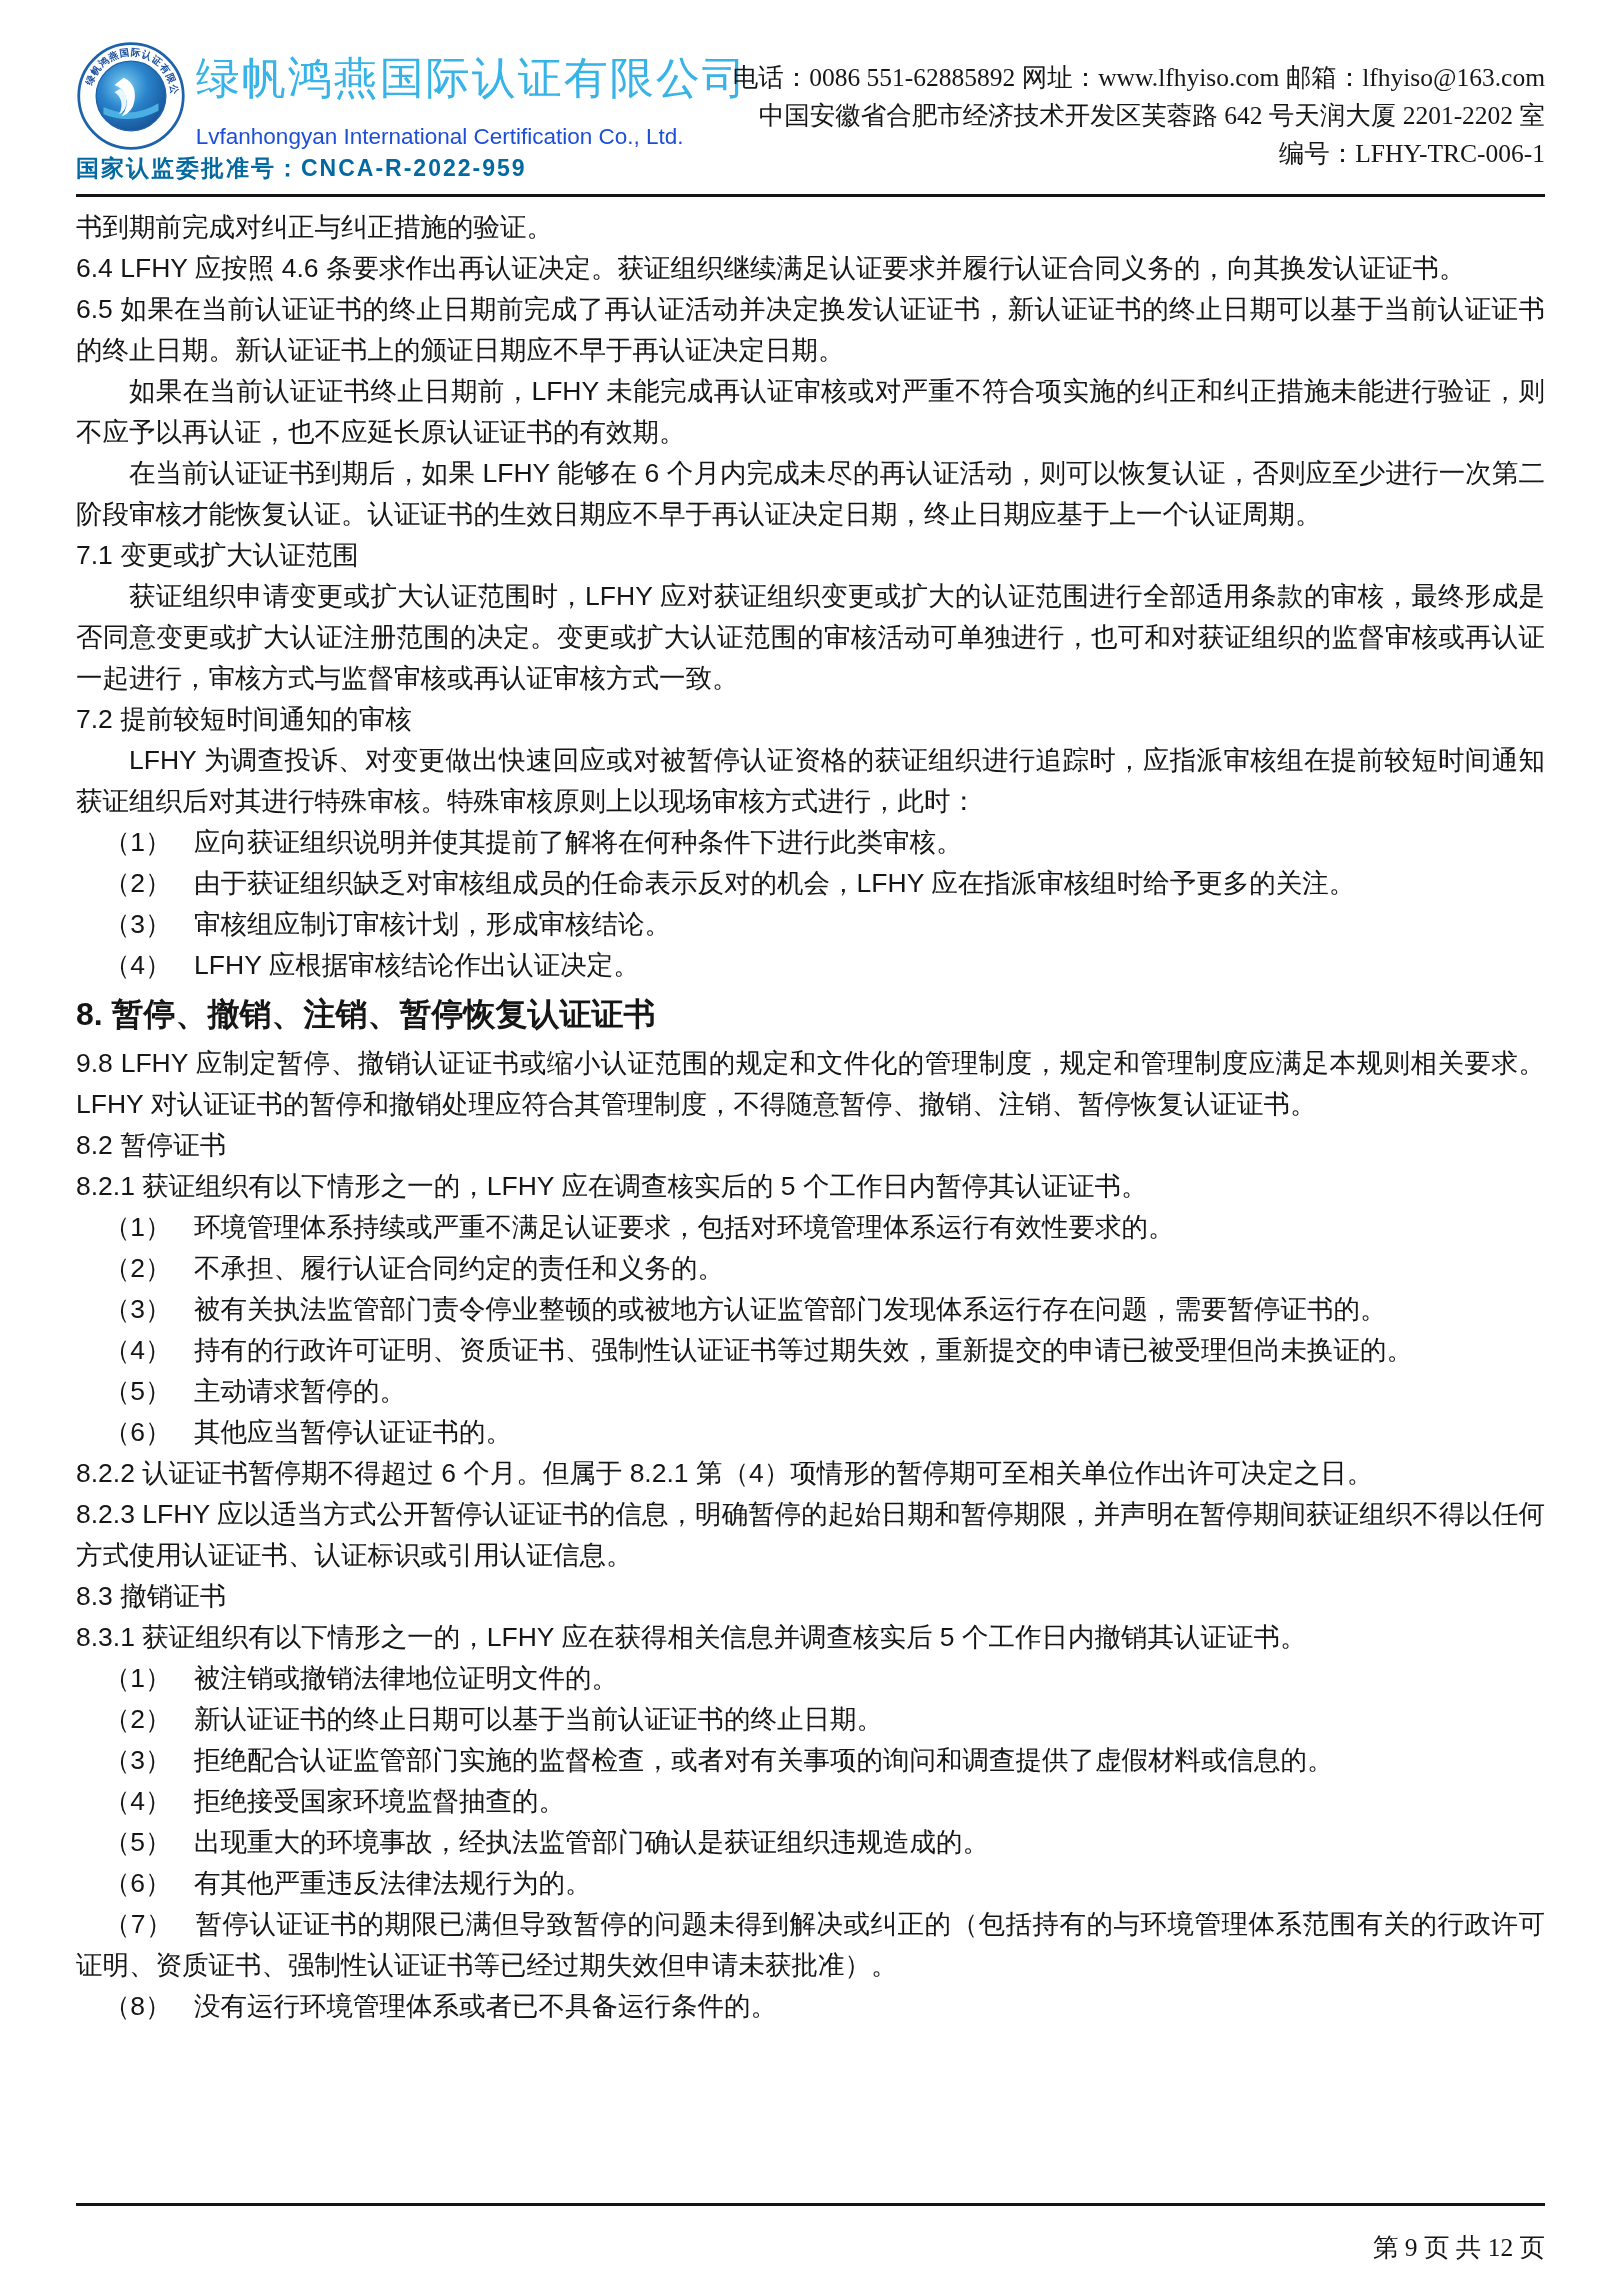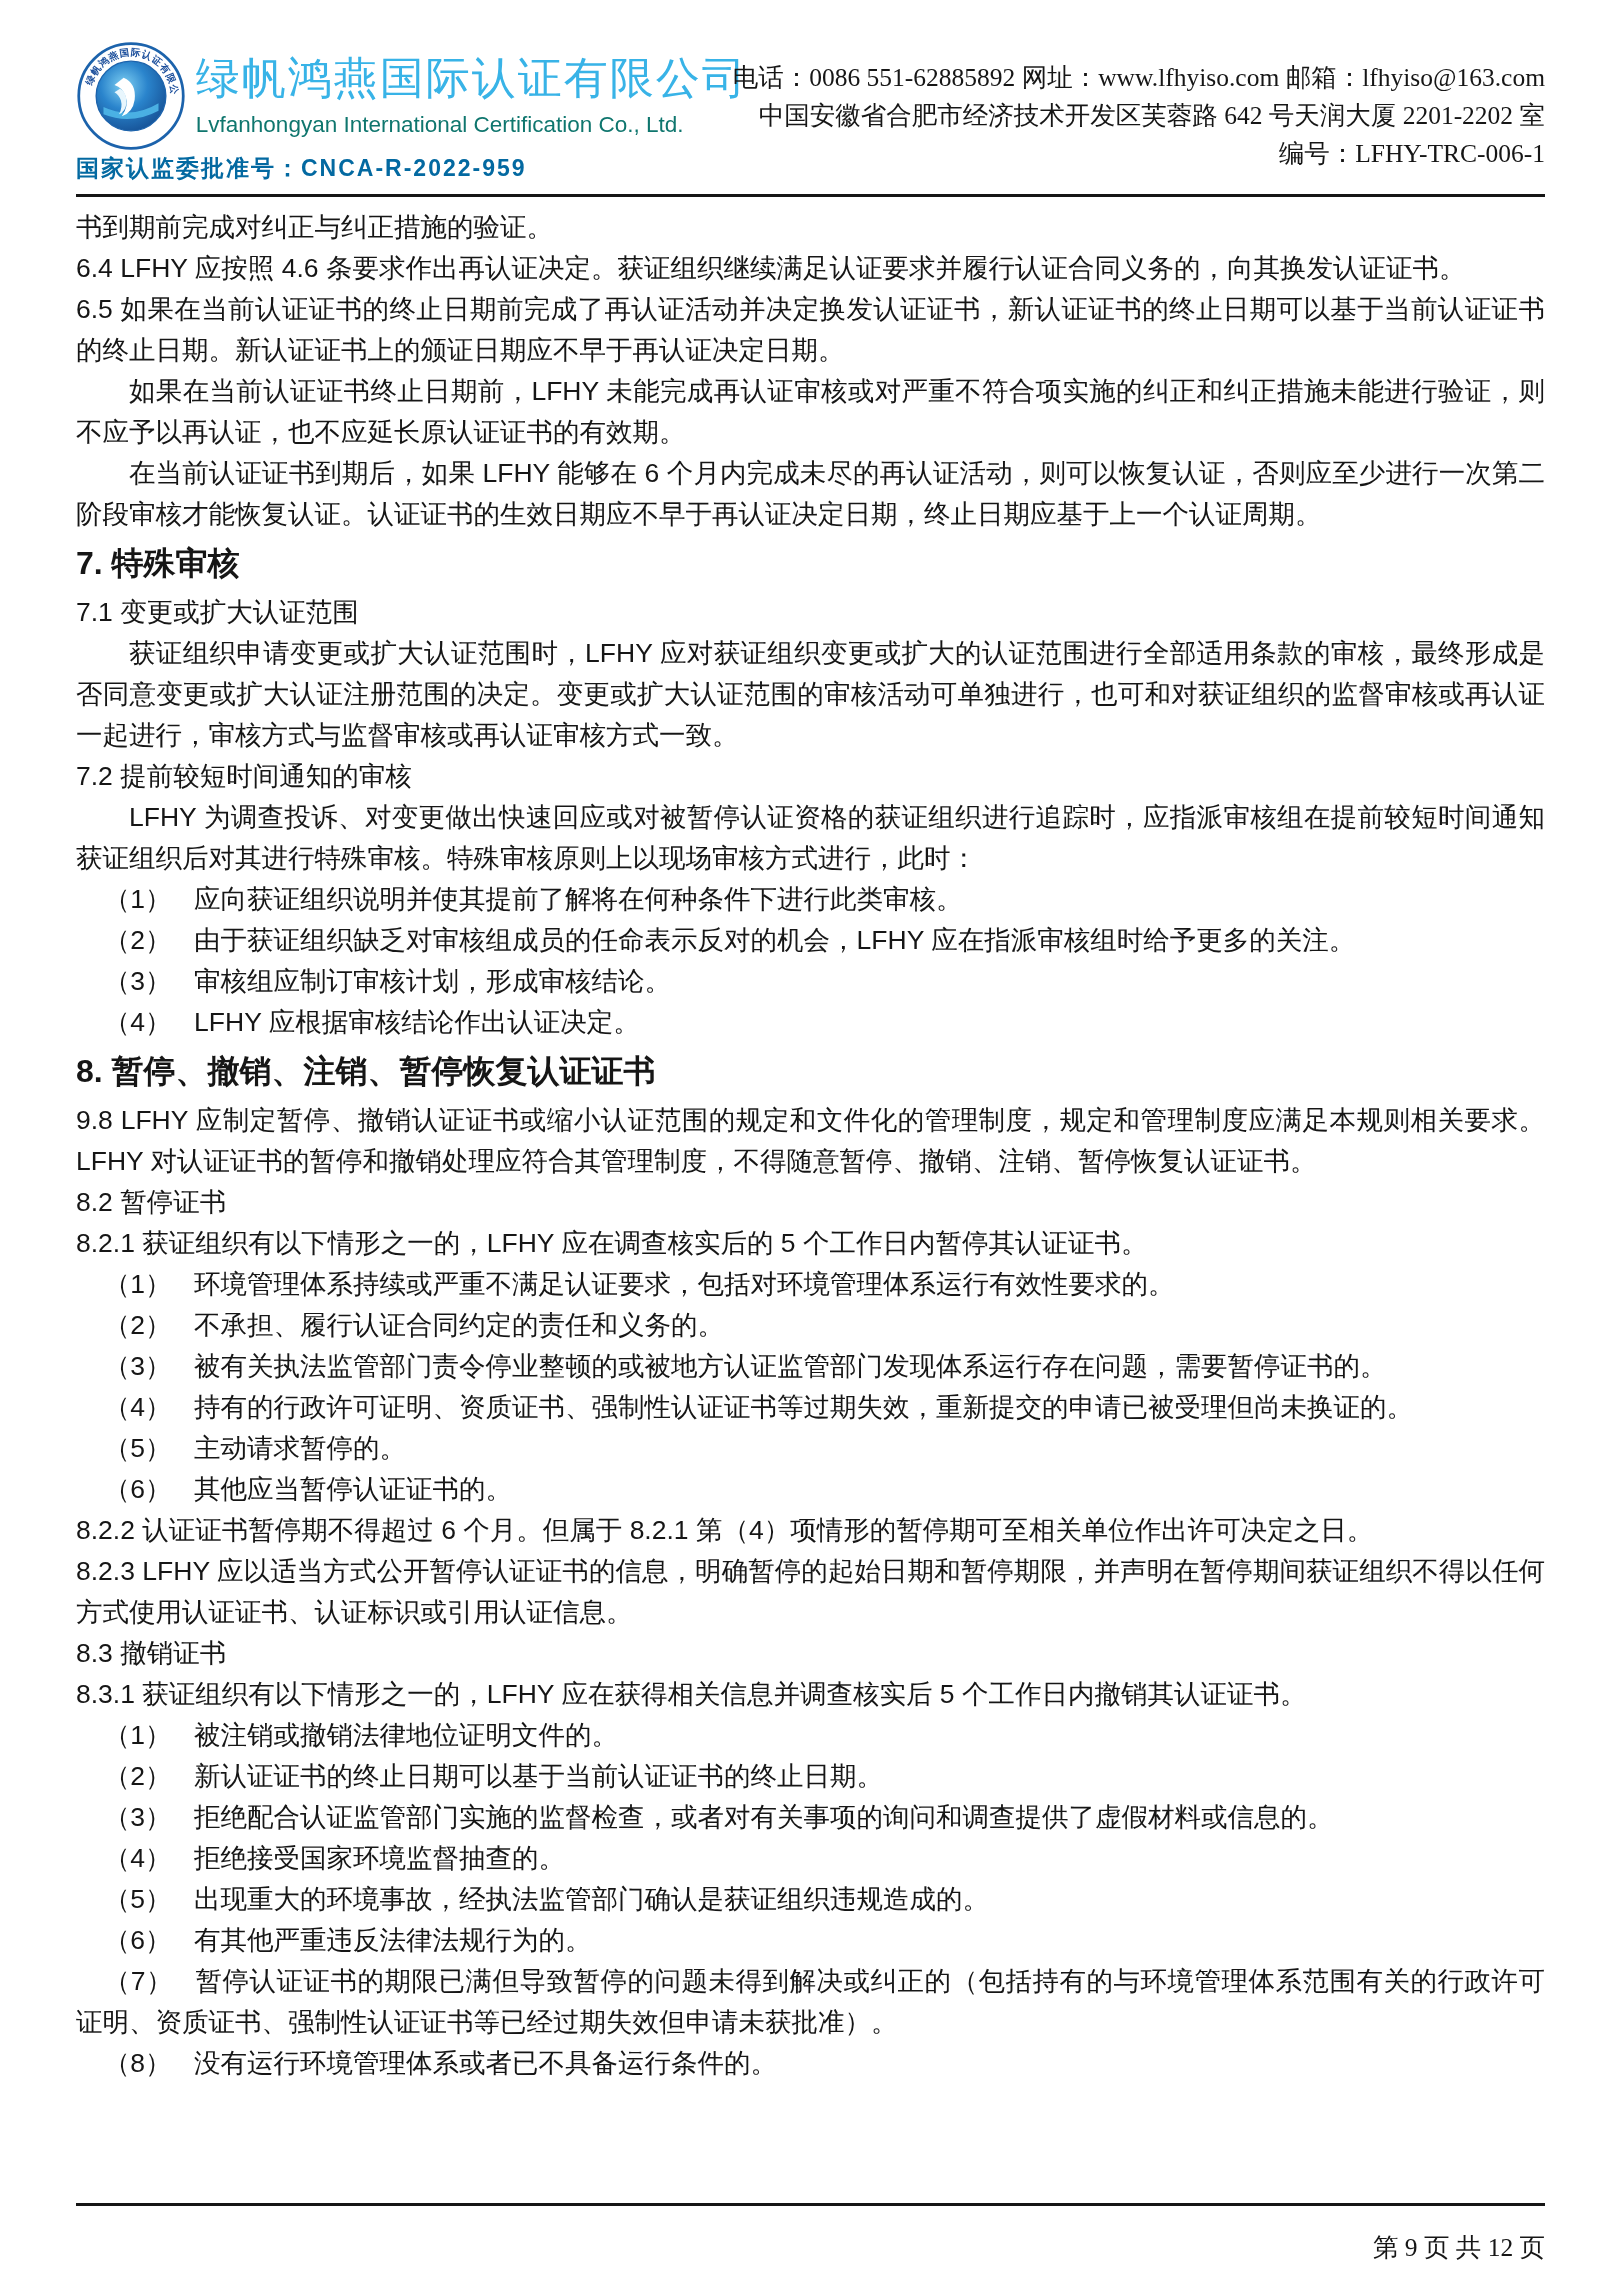--- a/index.html
+++ b/index.html
@@ -29,23 +29,23 @@
   .logo { width: 110px; height: 110px; flex: 0 0 auto; }
   .brand-text { margin-left: 9.8px; padding-top: 7.8px; }
   .company-cn {
     font-size: 44px;
     letter-spacing: 2px;
     color: #38b3e7;
     font-family: "Liberation Sans", sans-serif;
     white-space: nowrap;
   }
   .company-en {
-    margin-top: 4px;
+    margin-top: 16px;
     font-size: 22.5px;
-    color: #0f766e;
+    color: #1d4ed8;
     white-space: nowrap;
   }
   .approval-line {
     margin-top: 2px;
     font-size: 23px;
     font-weight: bold;
     letter-spacing: 2px;
     color: #0369a1;
     white-space: nowrap;
   }
@@ -130,21 +130,20 @@
       <div>编号：LFHY-TRC-006-1</div>
     </div>
   </div>
 
   <div class="doc-body">
       <p class="plain">书到期前完成对纠正与纠正措施的验证。</p>
       <p class="plain">6.4 LFHY 应按照 4.6 条要求作出再认证决定。获证组织继续满足认证要求并履行认证合同义务的，向其换发认证证书。</p>
       <p class="plain">6.5 如果在当前认证证书的终止日期前完成了再认证活动并决定换发认证证书，新认证证书的终止日期可以基于当前认证证书的终止日期。新认证证书上的颁证日期应不早于再认证决定日期。</p>
       <p class="indent">如果在当前认证证书终止日期前，LFHY 未能完成再认证审核或对严重不符合项实施的纠正和纠正措施未能进行验证，则不应予以再认证，也不应延长原认证证书的有效期。</p>
       <p class="indent">在当前认证证书到期后，如果 LFHY 能够在 6 个月内完成未尽的再认证活动，则可以恢复认证，否则应至少进行一次第二阶段审核才能恢复认证。认证证书的生效日期应不早于再认证决定日期，终止日期应基于上一个认证周期。</p>
-      <p class="heading">7. 特殊审核</p>
       <p class="plain">7.1 变更或扩大认证范围</p>
       <p class="indent">获证组织申请变更或扩大认证范围时，LFHY 应对获证组织变更或扩大的认证范围进行全部适用条款的审核，最终形成是否同意变更或扩大认证注册范围的决定。变更或扩大认证范围的审核活动可单独进行，也可和对获证组织的监督审核或再认证一起进行，审核方式与监督审核或再认证审核方式一致。</p>
       <p class="plain">7.2 提前较短时间通知的审核</p>
       <p class="indent">LFHY 为调查投诉、对变更做出快速回应或对被暂停认证资格的获证组织进行追踪时，应指派审核组在提前较短时间通知获证组织后对其进行特殊审核。特殊审核原则上以现场审核方式进行，此时：</p>
       <p class="item"><span class="num">（1）</span><span>应向获证组织说明并使其提前了解将在何种条件下进行此类审核。</span></p>
       <p class="item"><span class="num">（2）</span><span>由于获证组织缺乏对审核组成员的任命表示反对的机会，LFHY 应在指派审核组时给予更多的关注。</span></p>
       <p class="item"><span class="num">（3）</span><span>审核组应制订审核计划，形成审核结论。</span></p>
       <p class="item"><span class="num">（4）</span><span>LFHY 应根据审核结论作出认证决定。</span></p>
       <p class="heading">8. 暂停、撤销、注销、暂停恢复认证证书</p>
       <p class="plain">9.8 LFHY 应制定暂停、撤销认证证书或缩小认证范围的规定和文件化的管理制度，规定和管理制度应满足本规则相关要求。LFHY 对认证证书的暂停和撤销处理应符合其管理制度，不得随意暂停、撤销、注销、暂停恢复认证证书。</p>

